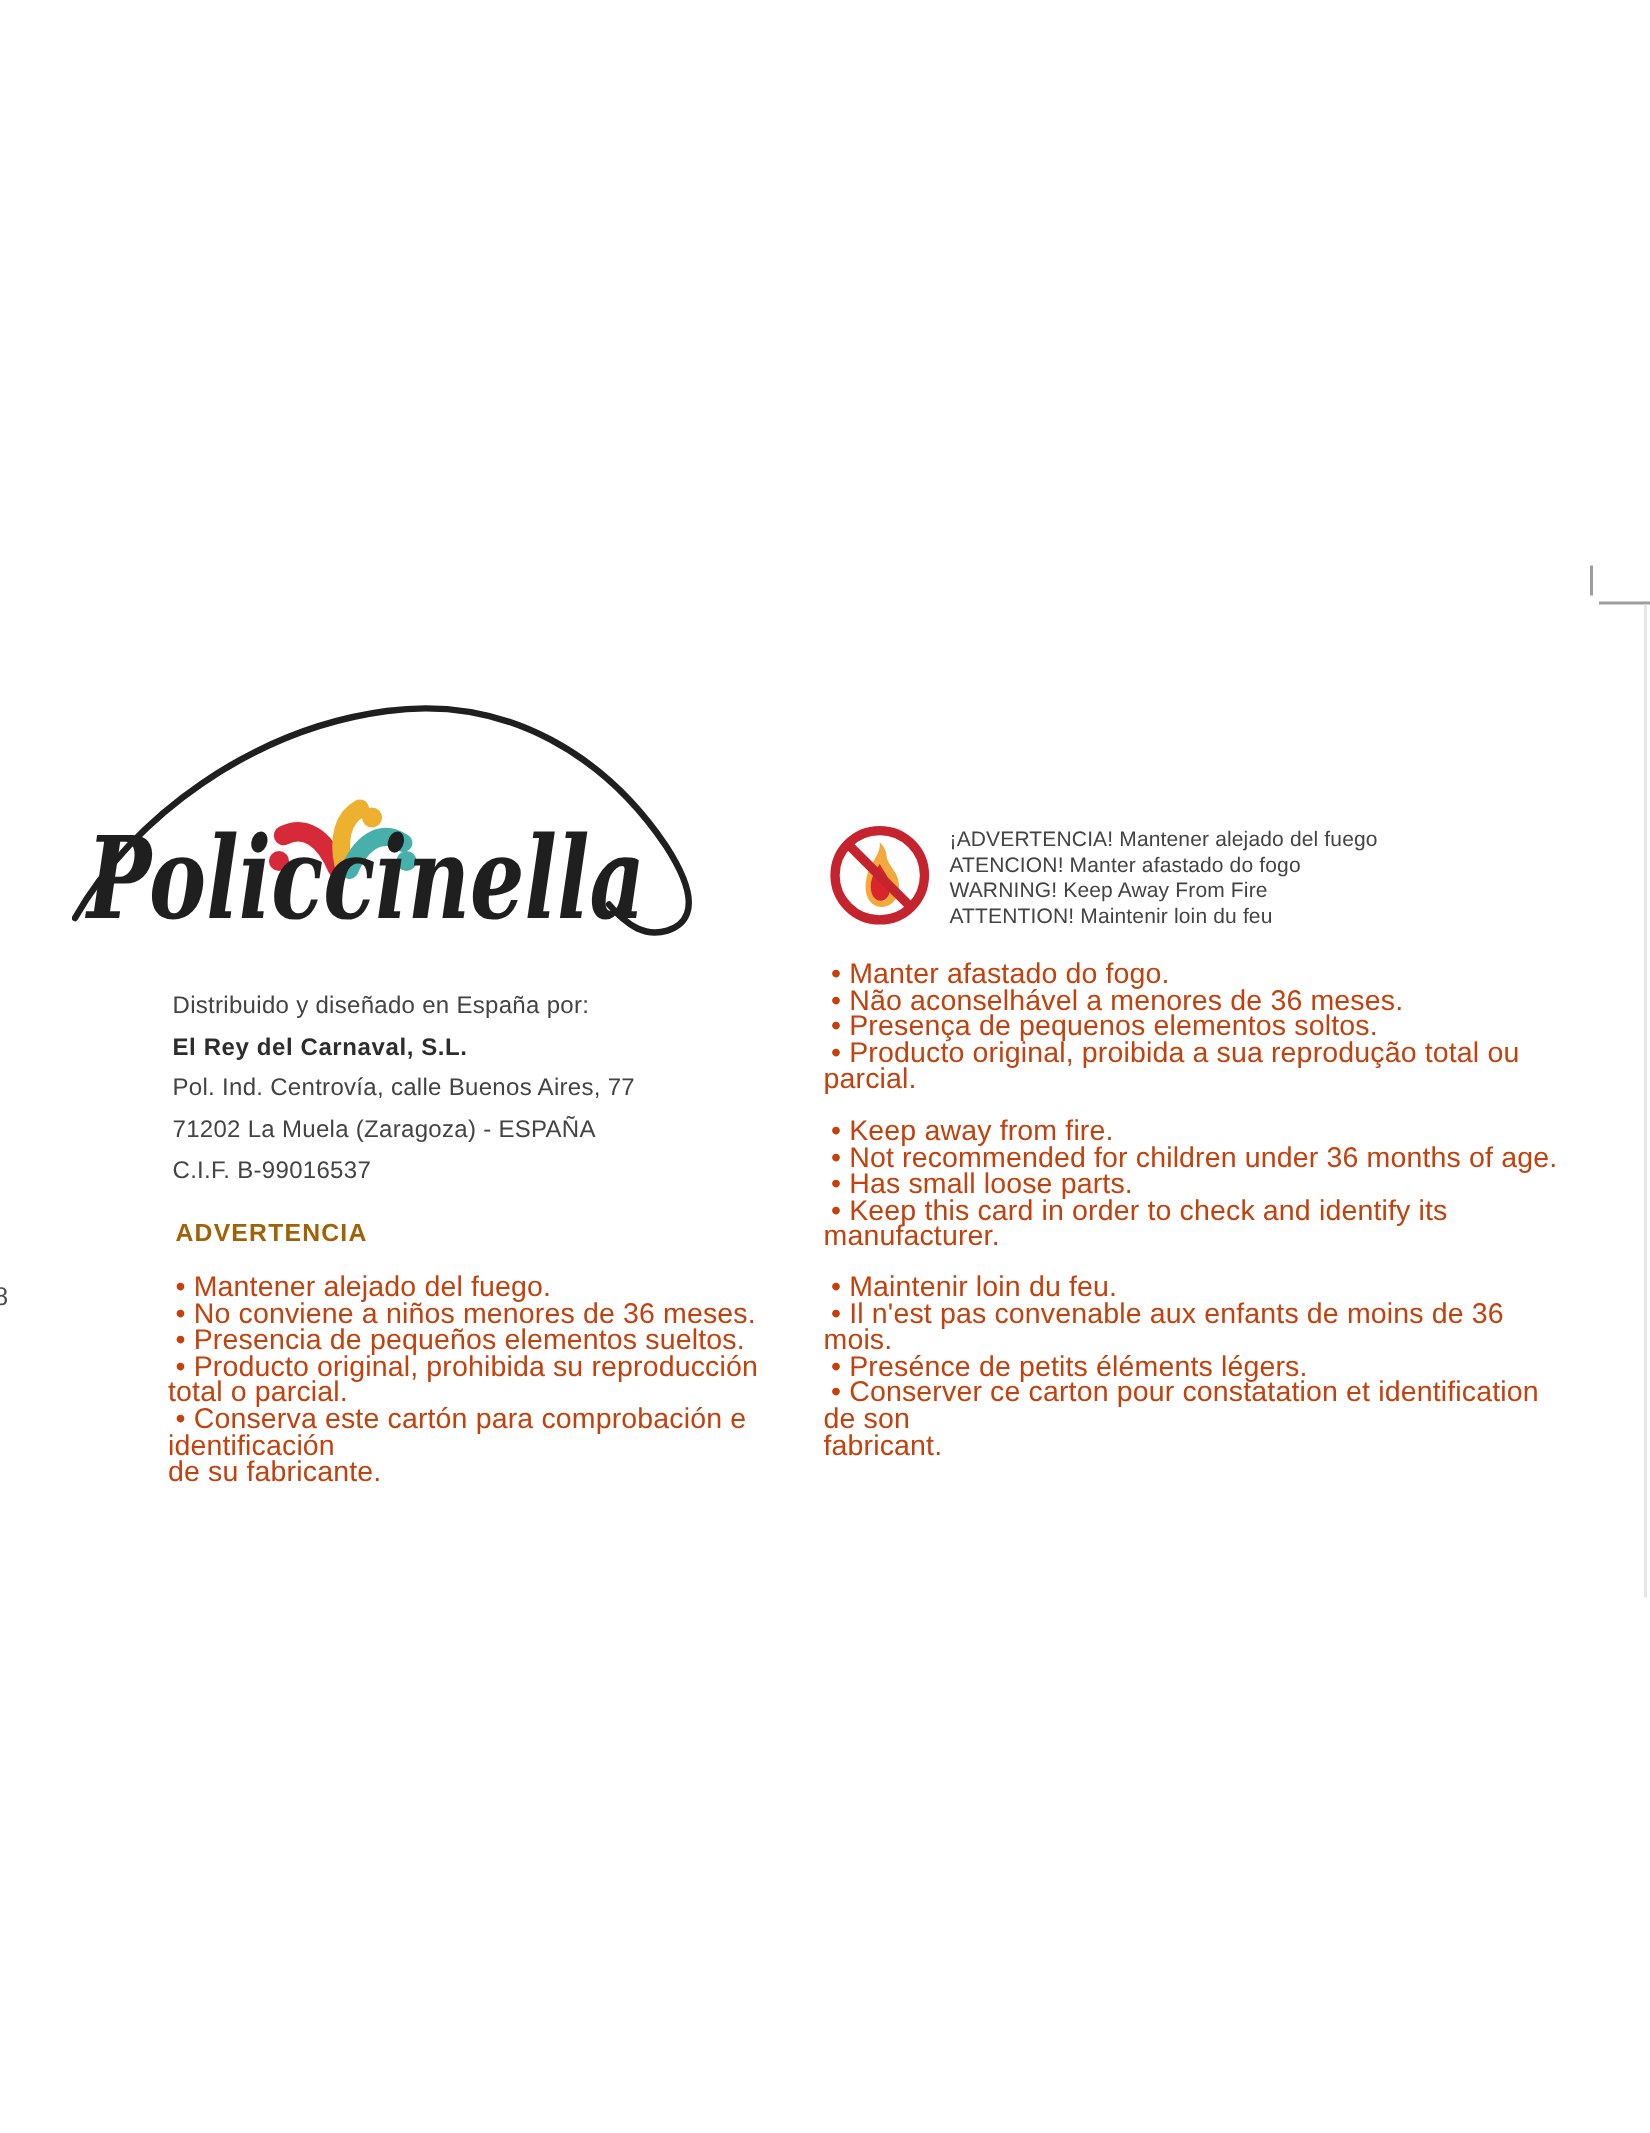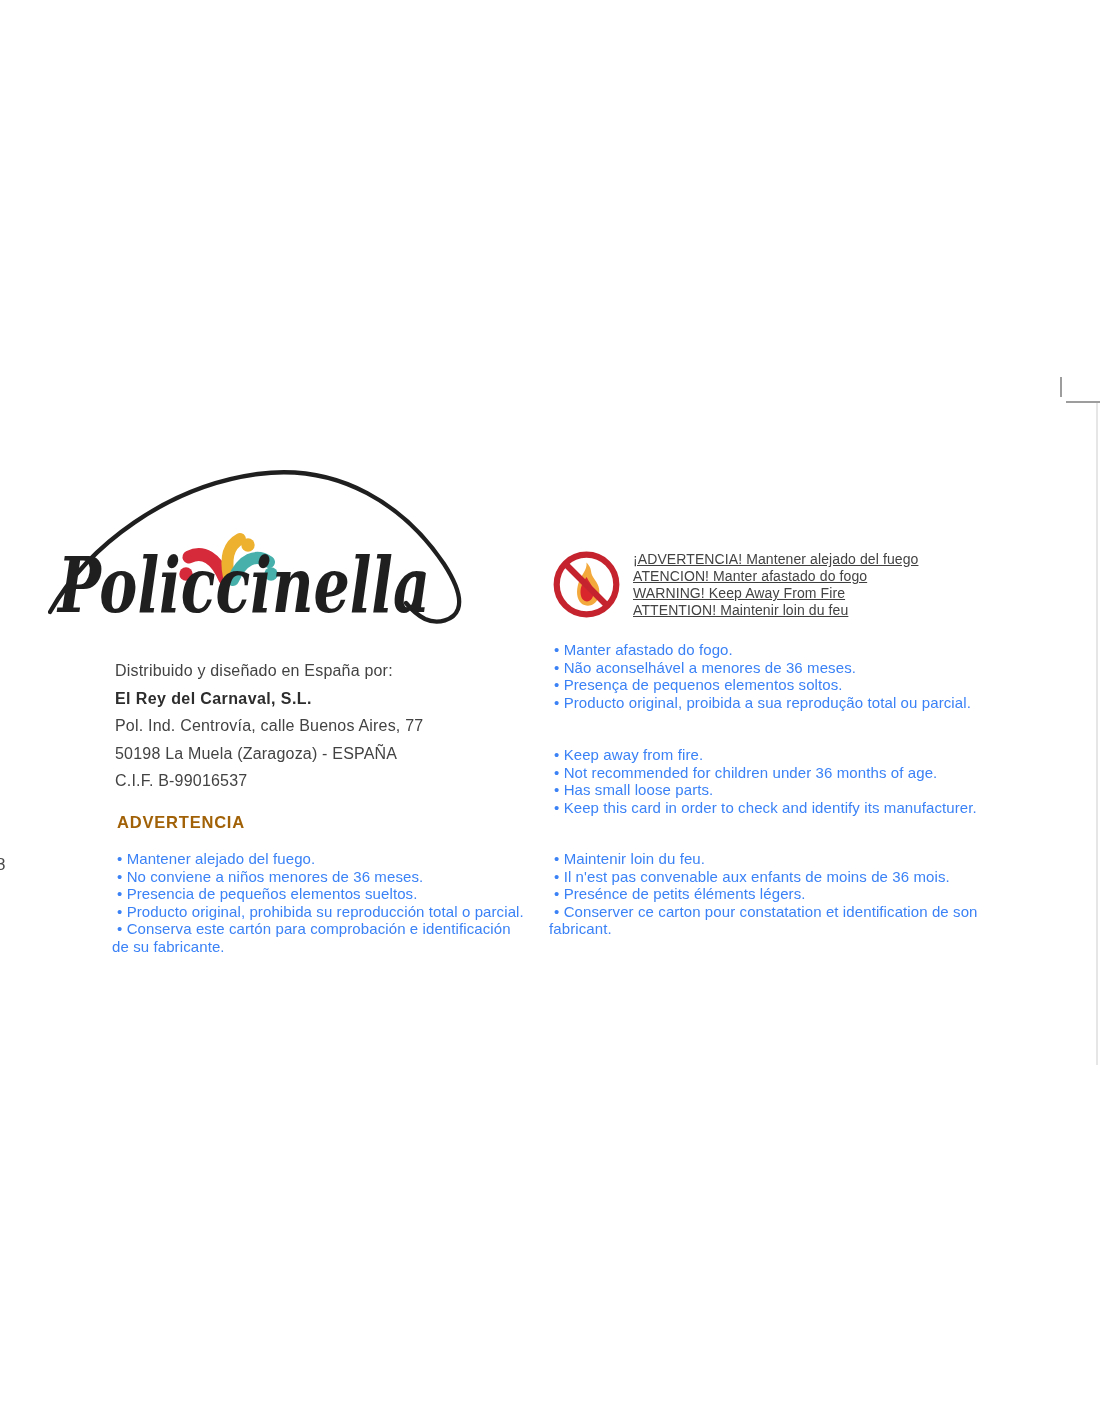--- a/index.html
+++ b/index.html
@@ -14,30 +14,30 @@
   .logo{left:48px;top:460px;width:424px;height:180px;}
 
   
   .addr{left:115px;top:657px;font-size:16px;line-height:27.6px;letter-spacing:.2px;color:#434343;}
   .addr .company{font-weight:bold;color:#2d2d2d;letter-spacing:.4px;}
 
   
   .advertencia{left:117px;top:813px;font-size:16.5px;font-weight:bold;letter-spacing:.8px;color:#a16207;}
 
   
-  .blist{font-size:15px;line-height:17.6px;letter-spacing:.1px;color:#3b82f6;}
+  .blist{font-size:19px;line-height:17.6px;letter-spacing:.1px;color:#c2410c;}
   .bi{white-space:pre-line;}
   .bi::before{content:"\2022\00a0";padding-left:5px;}
   .list-es{left:112px;top:850px;width:430px;}
   .list-pt{left:549px;top:641px;width:500px;}
   .list-en{left:549px;top:746px;width:500px;}
   .list-fr{left:549px;top:850px;width:500px;}
 
   
-  .fire-head{left:553px;top:550px;display:flex;gap:13px;align-items:center;text-decoration:underline;}
+  .fire-head{left:553px;top:550px;display:flex;gap:13px;align-items:flex-start;}
   .fire-head svg{flex:none;display:block;}
   .fire-lines{font-size:14px;line-height:17px;letter-spacing:.1px;padding-top:1px;color:#434343;}
 
   
   .tick-v{left:1060px;top:377px;width:2px;height:20px;background:#9d9d9d;}
   .tick-h{left:1066px;top:401px;width:34px;height:2px;background:#9d9d9d;}
   .frame-v{left:1096px;top:403px;width:2px;height:662px;background:#e6e6e6;}
 
   
   .side-num{left:-4px;top:855px;font-size:17px;color:#4b4b4b;}
@@ -55,21 +55,21 @@
     <path d="M 185,120 C 194,99 208,93 221,102" stroke="#47b0ab" stroke-width="12" fill="none" stroke-linecap="round"></path>
     <circle cx="223" cy="114" r="6.7" fill="#47b0ab"></circle>
   </g>
   <text x="10" y="152" font-size="76" font-style="italic" font-weight="bold" style="font-family:'DejaVu Serif', serif" fill="#1f1f1f" textLength="372" lengthAdjust="spacingAndGlyphs">Policcinella</text>
 </svg>
 
 <div class="abs addr">
   <div>Distribuido y diseñado en España por:</div>
   <div class="company">El Rey del Carnaval, S.L.</div>
   <div>Pol. Ind. Centrovía, calle Buenos Aires, 77</div>
-  <div>50198 La Muela (Zaragoza) - ESPAÑA</div>
+  <div>71202 La Muela (Zaragoza) - ESPAÑA</div>
   <div>C.I.F. B-99016537</div>
 </div>
 
 <div class="abs advertencia">ADVERTENCIA</div>
 
 <div class="abs blist list-es">
   <div class="bi">Mantener alejado del fuego.</div>
   <div class="bi">No conviene a niños menores de 36 meses.</div>
   <div class="bi">Presencia de pequeños elementos sueltos.</div>
   <div class="bi">Producto original, prohibida su reproducción total o parcial.</div>

